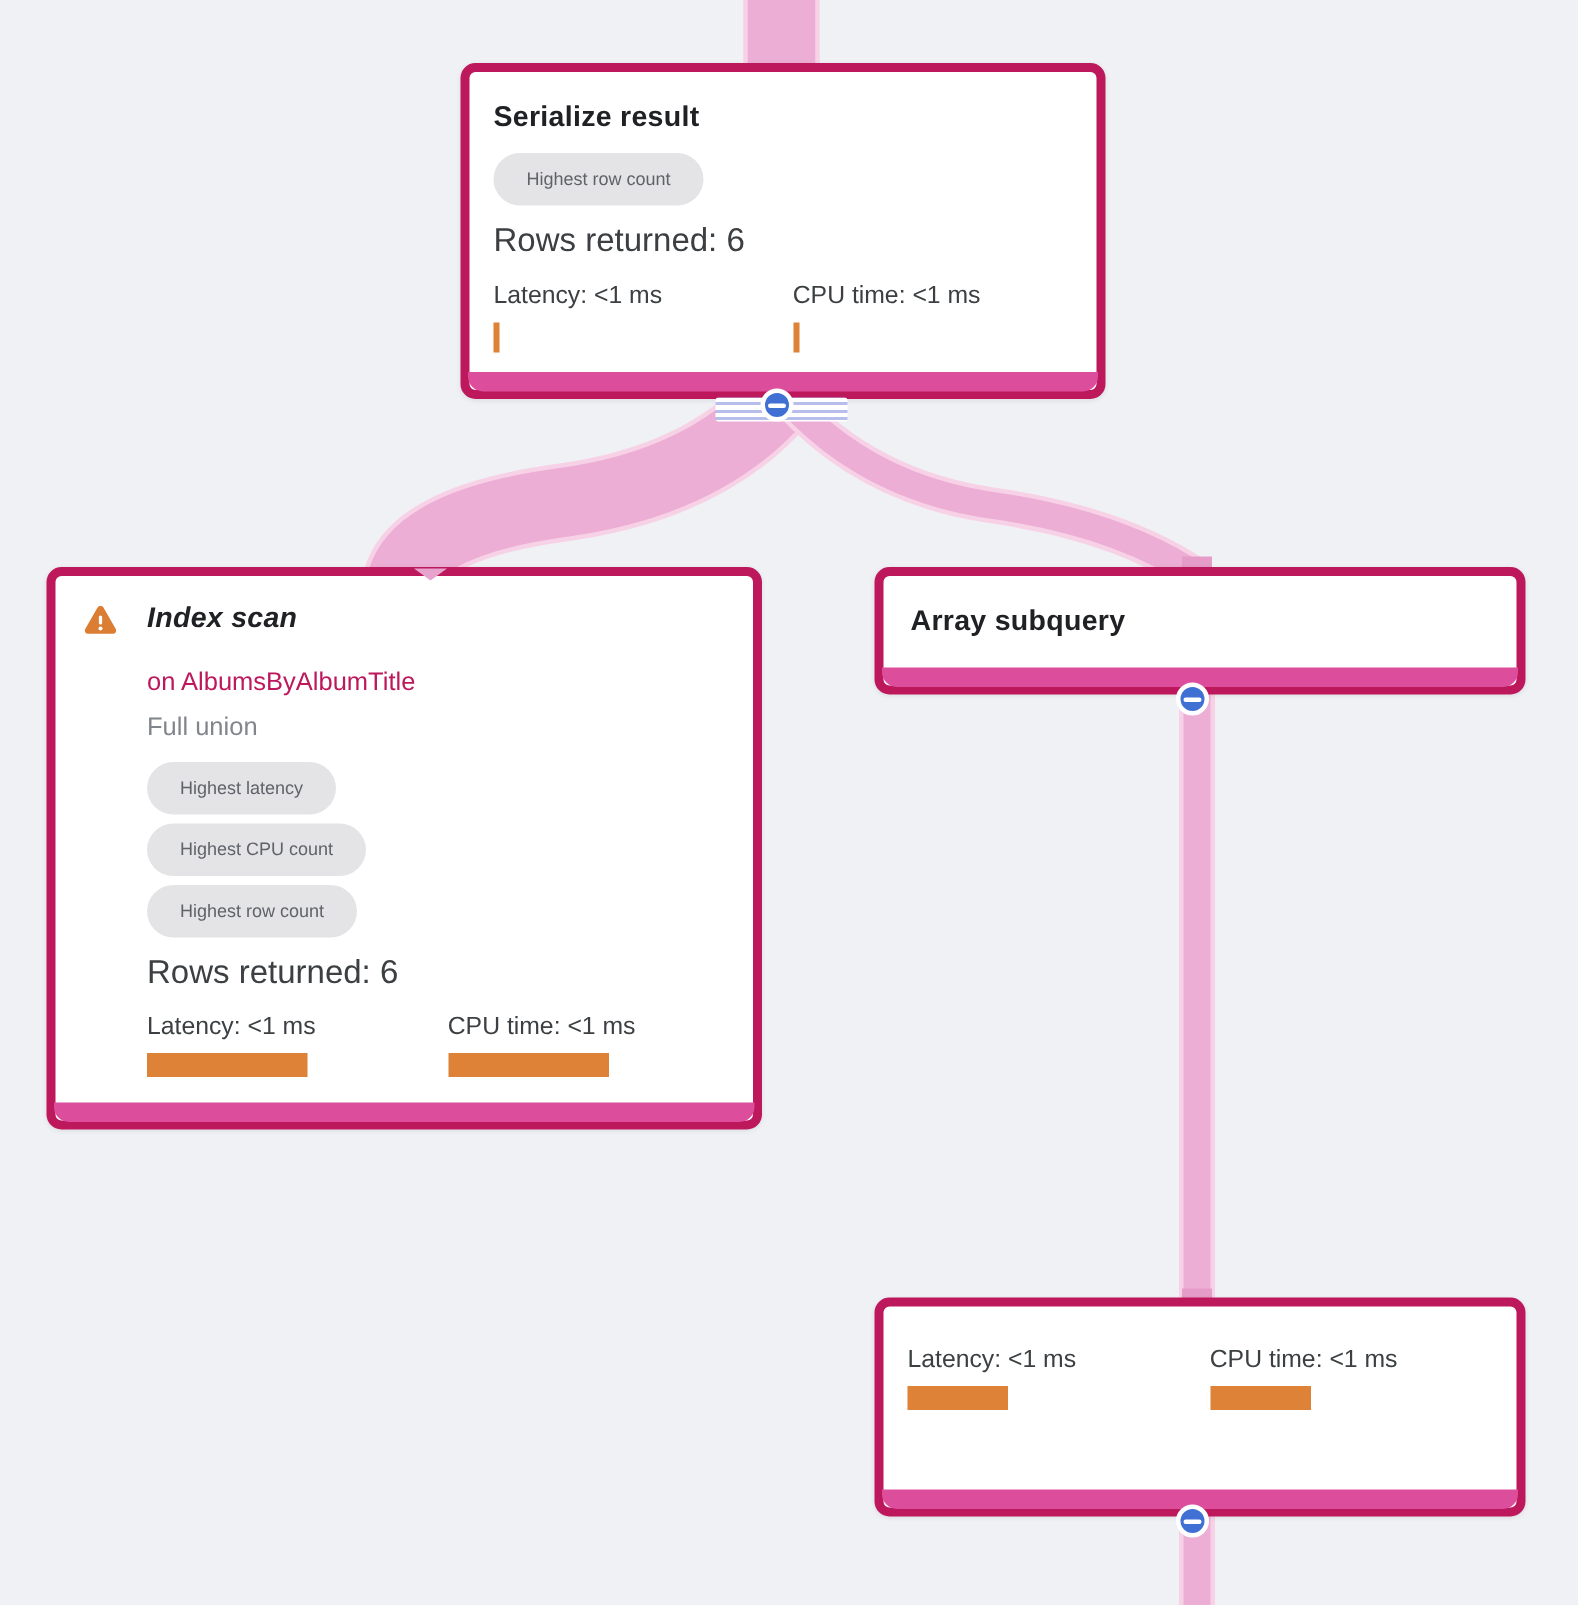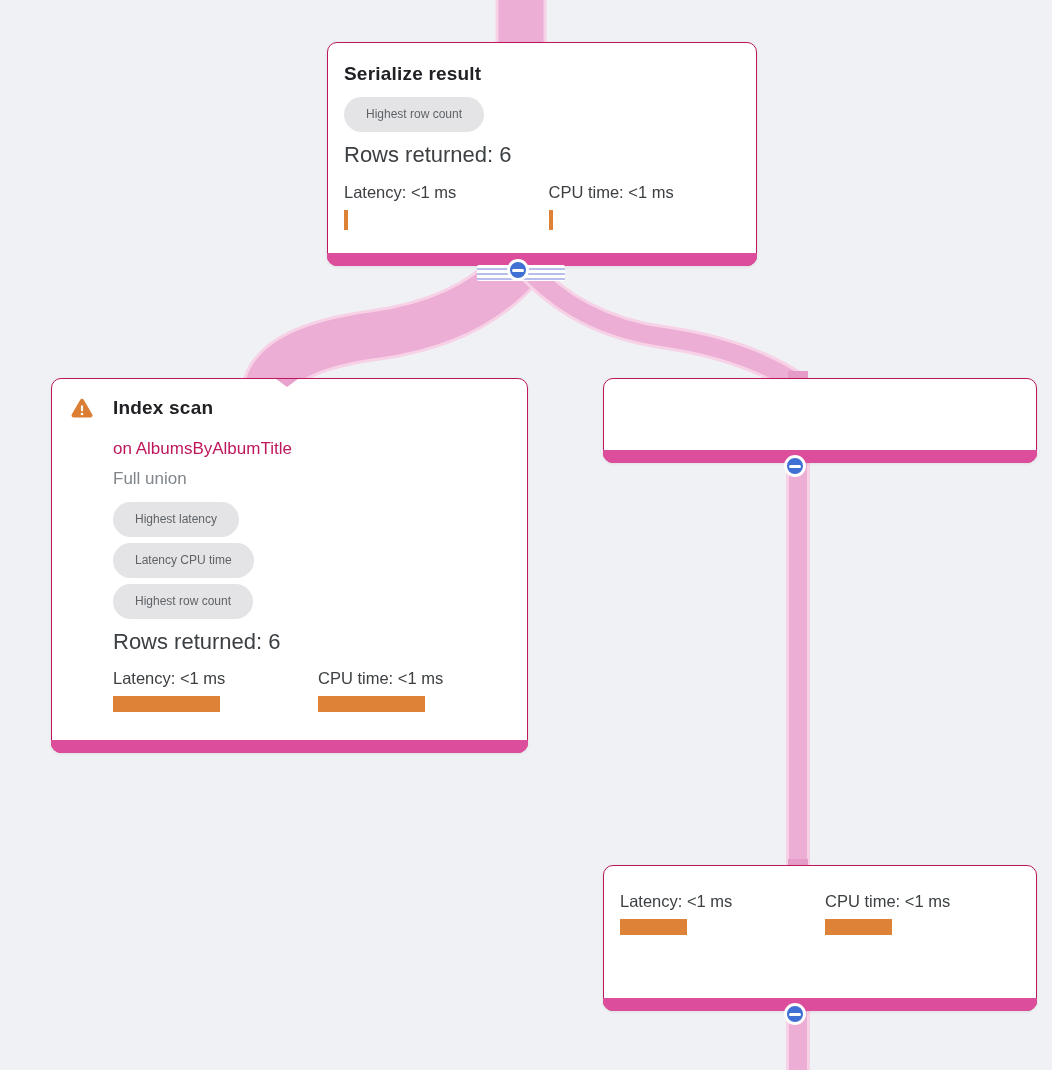--- a/index.html
+++ b/index.html
@@ -6,22 +6,22 @@
   .stage{position:relative;width:1052px;height:1070px;background:#f0f1f4;overflow:hidden;}
 
   
   .edge-layer{position:absolute;left:0;top:0;z-index:0;}
   .band{fill:#ecaed4;stroke:#f7d2e7;stroke-width:3;}
   .ribbon-outline{fill:none;stroke:#f7d2e7;stroke-linecap:butt;}
   .ribbon{fill:none;stroke:#ecaed4;stroke-linecap:butt;}
   .edge-nub{fill:#e59cc8;}
 
   
-  .card{position:absolute;z-index:1;background:#ffffff;border:1px solid #be185d;
-        border-radius:10px;box-sizing:border-box;box-shadow:0 1px 3px rgba(60,64,67,.10);margin-left:20px;}
+  .card{position:absolute;z-index:1;background:#ffffff;border:6px solid #be185d;
+        border-radius:10px;box-sizing:border-box;box-shadow:0 1px 3px rgba(60,64,67,.10);}
   .accent-bar{position:absolute;left:-1px;right:-1px;bottom:-1px;height:13px;
         background:#dc4d9c;border-radius:0 0 10px 10px;}
   .node-title{font-size:19px;font-weight:700;color:#202124;letter-spacing:.2px;line-height:26px;}
   .subtitle{font-size:17px;color:#be185d;line-height:22px;margin-top:12px;}
   .note{font-size:17px;color:#80868b;line-height:22px;margin-top:8px;}
   .badge{display:inline-block;background:#e4e4e7;color:#5f6368;font-size:12px;
         line-height:21px;padding:7px 22px;border-radius:19px;}
   .badge-row{margin-top:6px;}
   .rows-line{font-size:22px;color:#3c4043;line-height:22px;}
   .metrics{display:flex;gap:13px;}
@@ -31,21 +31,21 @@
 
   
   .pad-serialize{padding:14px 16px 0 16px;}
   .pad-serialize .node-title{margin-top:4px;}
   .pad-serialize .badge{margin-top:10px;}
   .pad-serialize .rows-line{margin-top:12px;}
   .pad-serialize .metrics{margin-top:15px;}
 
   .index-header{display:flex;align-items:flex-start;padding:16px 16px 0 17px;}
   .index-header .warn{flex:0 0 26px;margin-top:1px;}
-  .index-header .node-title{margin-left:18px;}
+  .index-header .node-title{margin-left:18px;font-style:italic;}
   .index-content{margin-left:61px;margin-right:16px;}
   .index-content .subtitle{margin-top:12px;}
   .index-content .badges{margin-top:12px;}
   .index-content .rows-line{margin-top:12px;}
   .index-content .metrics{margin-top:14px;}
 
   .pad-array{padding:18px 16px 0 18px;}
 
   .pad-union{padding:16px 16px 0 16px;}
   .pad-union .metrics{margin-top:8px;}
@@ -115,39 +115,42 @@
           <circle cx="12" cy="16.6" r="1.25" fill="#ffffff"></circle>
         </svg>
       </span>
       <div class="node-title">Index scan</div>
     </div>
     <div class="index-content">
       <div class="subtitle">on AlbumsByAlbumTitle</div>
       <div class="note">Full union</div>
       <div class="badges">
         <div class="badge-row"><span class="badge">Highest latency</span></div>
-        <div class="badge-row"><span class="badge">Latency CPU time</span></div>
+        <div class="badge-row"><span class="badge">Highest CPU count</span></div>
         <div class="badge-row"><span class="badge">Highest row count</span></div>
       </div>
       <div class="rows-line">Rows returned: 6</div>
       <div class="metrics">
         <div class="metric">
           <div class="metric-label">Latency: &lt;1 ms</div>
           <div class="bar" style="width:107px;height:16px"></div>
         </div>
         <div class="metric">
           <div class="metric-label">CPU time: &lt;1 ms</div>
           <div class="bar" style="width:107px;height:16px"></div>
         </div>
       </div>
     </div>
     <div class="accent-bar"></div>
   </div>
 
   <div class="card" style="left:583px;top:378px;width:434px;height:85px;">
+    <div class="pad-array">
+      <div class="node-title">Array subquery</div>
+    </div>
     <div class="accent-bar"></div>
   </div>
 
   <div class="card" style="left:583px;top:865px;width:434px;height:146px;">
     <div class="pad-union">
       <div class="metrics">
         <div class="metric">
           <div class="metric-label">Latency: &lt;1 ms</div>
           <div class="bar" style="width:67px;height:16px"></div>
         </div>

